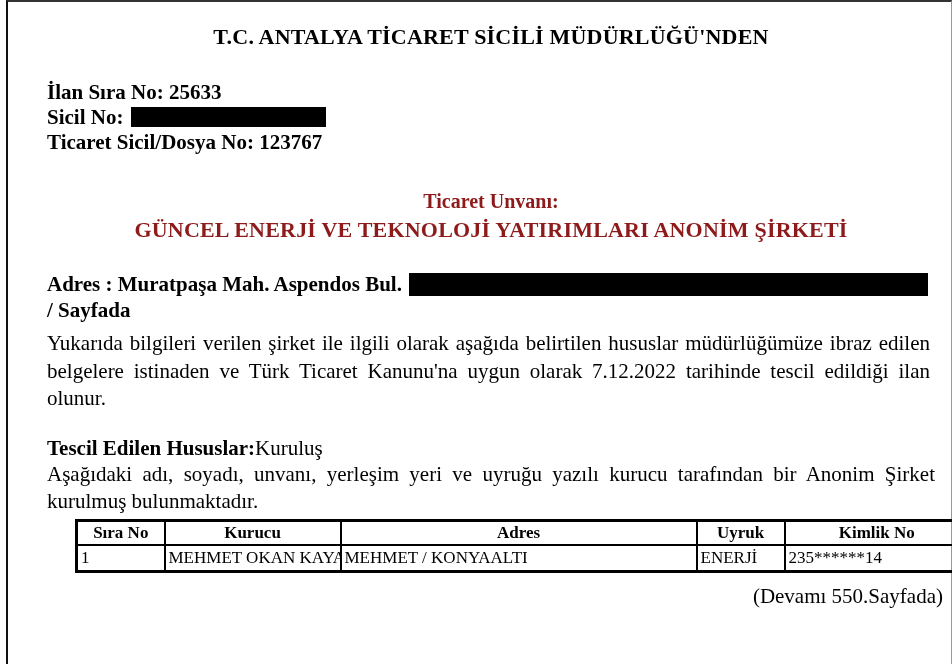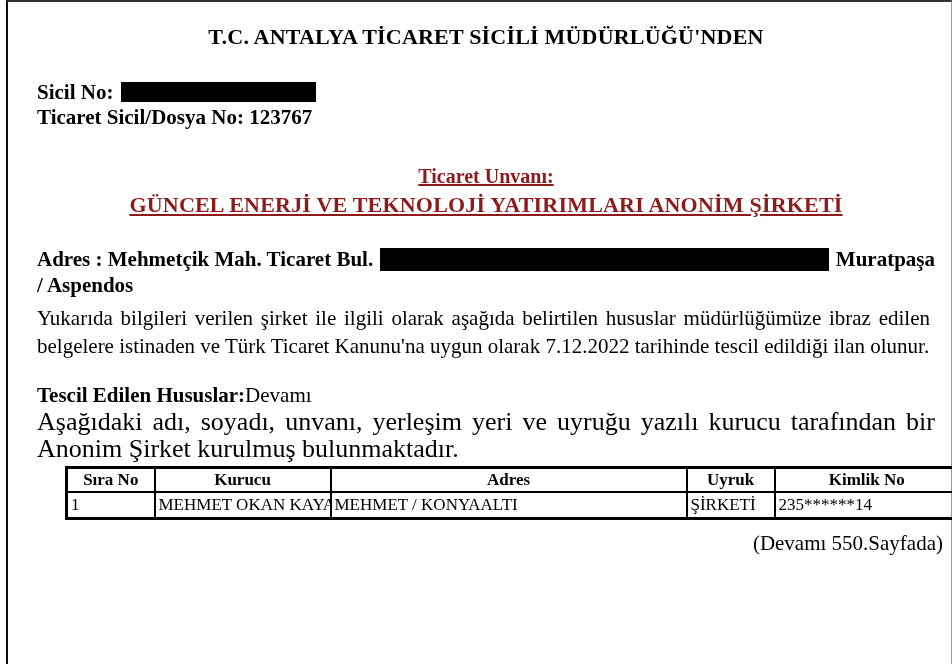--- a/index.html
+++ b/index.html
@@ -15,21 +15,21 @@
   .page {
     position: absolute;
     top: 0; left: 6px; right: 0; bottom: 0;
     background: #fff;
     border-top: 2px solid #333;
     border-left: 2px solid #111;
     border-right: 1px solid #999;
     box-sizing: border-box;
   }
   .content {
-    padding: 0 16px 0 29px;
+    padding: 0 16px 0 39px;
   }
   .doc-title {
     margin-top: 22px;
     text-align: center;
     font-size: 22px;
     line-height: 26px;
     font-weight: bold;
     letter-spacing: 0.2px;
   }
   .registry-info {
@@ -47,21 +47,20 @@
   .mersis-redaction {
     width: 195px;
     height: 20px;
     margin-left: 8px;
   }
   .trade-name-block {
     margin-top: 34px;
     text-align: center;
     color: #8e1b1b;
     font-weight: bold;
-    text-decoration: underline;
   }
   .trade-name-heading {
     font-size: 20px;
     line-height: 24px;
   }
   .trade-name-value {
     margin-top: 3px;
     font-size: 22px;
     line-height: 27px;
     letter-spacing: 0.2px;
@@ -96,21 +95,21 @@
   }
   .bold { font-weight: bold; font-family: Liberation Serif, serif; }
   .section-heading {
     margin-top: 36px;
     font-size: 21px;
     line-height: 26px;
     font-weight: bold;
   }
   .section-body {
     margin: 0;
-    font-size: 26px;
+    font-size: 21px;
     line-height: 27px;
     text-align: justify;
   }
   table.founders {
     margin-top: 4px;
     margin-left: 15px;
     width: 893px;
     border-collapse: collapse;
     table-layout: fixed;
   }
@@ -150,46 +149,49 @@
 </head>
 <body>
 
 <div class="page">
   <div class="content">
 
     <div class="doc-title">T.C. ANTALYA TİCARET SİCİLİ MÜDÜRLÜĞÜ'NDEN</div>
 
     <div class="registry-info">
       <div class="registry-line">
+        <span>İlan Sıra No:</span>
+        <span>25633</span>
+      </div>
+      <div class="registry-line">
         <span>Sicil No:</span><span class="redaction mersis-redaction"></span>
       </div>
       <div class="registry-line">
         <span>Ticaret Sicil/Dosya No:</span>
         <span>123767</span>
       </div>
     </div>
 
     <div class="trade-name-block">
       <div class="trade-name-heading">Ticaret Unvanı:</div>
       <div class="trade-name-value">GÜNCEL ENERJİ VE TEKNOLOJİ YATIRIMLARI ANONİM ŞİRKETİ</div>
     </div>
 
     <div class="address-block">
       <div class="address-line1">
-        <span>Adres : Mehmetçik Mah. Ticaret Bul.</span>
+        <span>Adres : Muratpaşa Mah. Aspendos Bul.</span>
         <span class="address-redaction"></span>
-        <span>Muratpaşa</span>
-      </div>
-      <div class="address-line2">/ Aspendos</div>
+      </div>
+      <div class="address-line2">/ Sayfada</div>
     </div>
 
     <p class="announcement">Yukarıda bilgileri verilen şirket ile ilgili olarak aşağıda belirtilen hususlar müdürlüğümüze ibraz edilen belgelere istinaden ve Türk Ticaret Kanunu'na uygun olarak 7.12.2022 tarihinde tescil edildiği ilan olunur.</p>
 
     <div class="registered-matters">
-      <span class="bold">Tescil Edilen Hususlar:</span><span>Devamı</span>
+      <span class="bold">Tescil Edilen Hususlar:</span><span>Kuruluş</span>
     </div>
 
 
     <p class="section-body">Aşağıdaki adı, soyadı, unvanı, yerleşim yeri ve uyruğu yazılı kurucu tarafından bir Anonim Şirket kurulmuş bulunmaktadır.</p>
 
     <table class="founders">
       <colgroup>
         <col class="c-sira">
           <col class="c-kurucu">
           <col class="c-adres">
@@ -203,21 +205,21 @@
           <th>Adres</th>
           <th>Uyruk</th>
           <th>Kimlik No</th>
         </tr>
       </thead>
       <tbody>
         <tr>
           <td>1</td>
           <td>MEHMET OKAN KAYA</td>
           <td>MEHMET / KONYAALTI</td>
-          <td>ŞİRKETİ</td>
+          <td>ENERJİ</td>
           <td>235******14</td>
         </tr>
       </tbody>
     </table>
 
     <div class="footer-continuation">(Devamı 550.Sayfada)</div>
 
   </div>
 </div>
 

